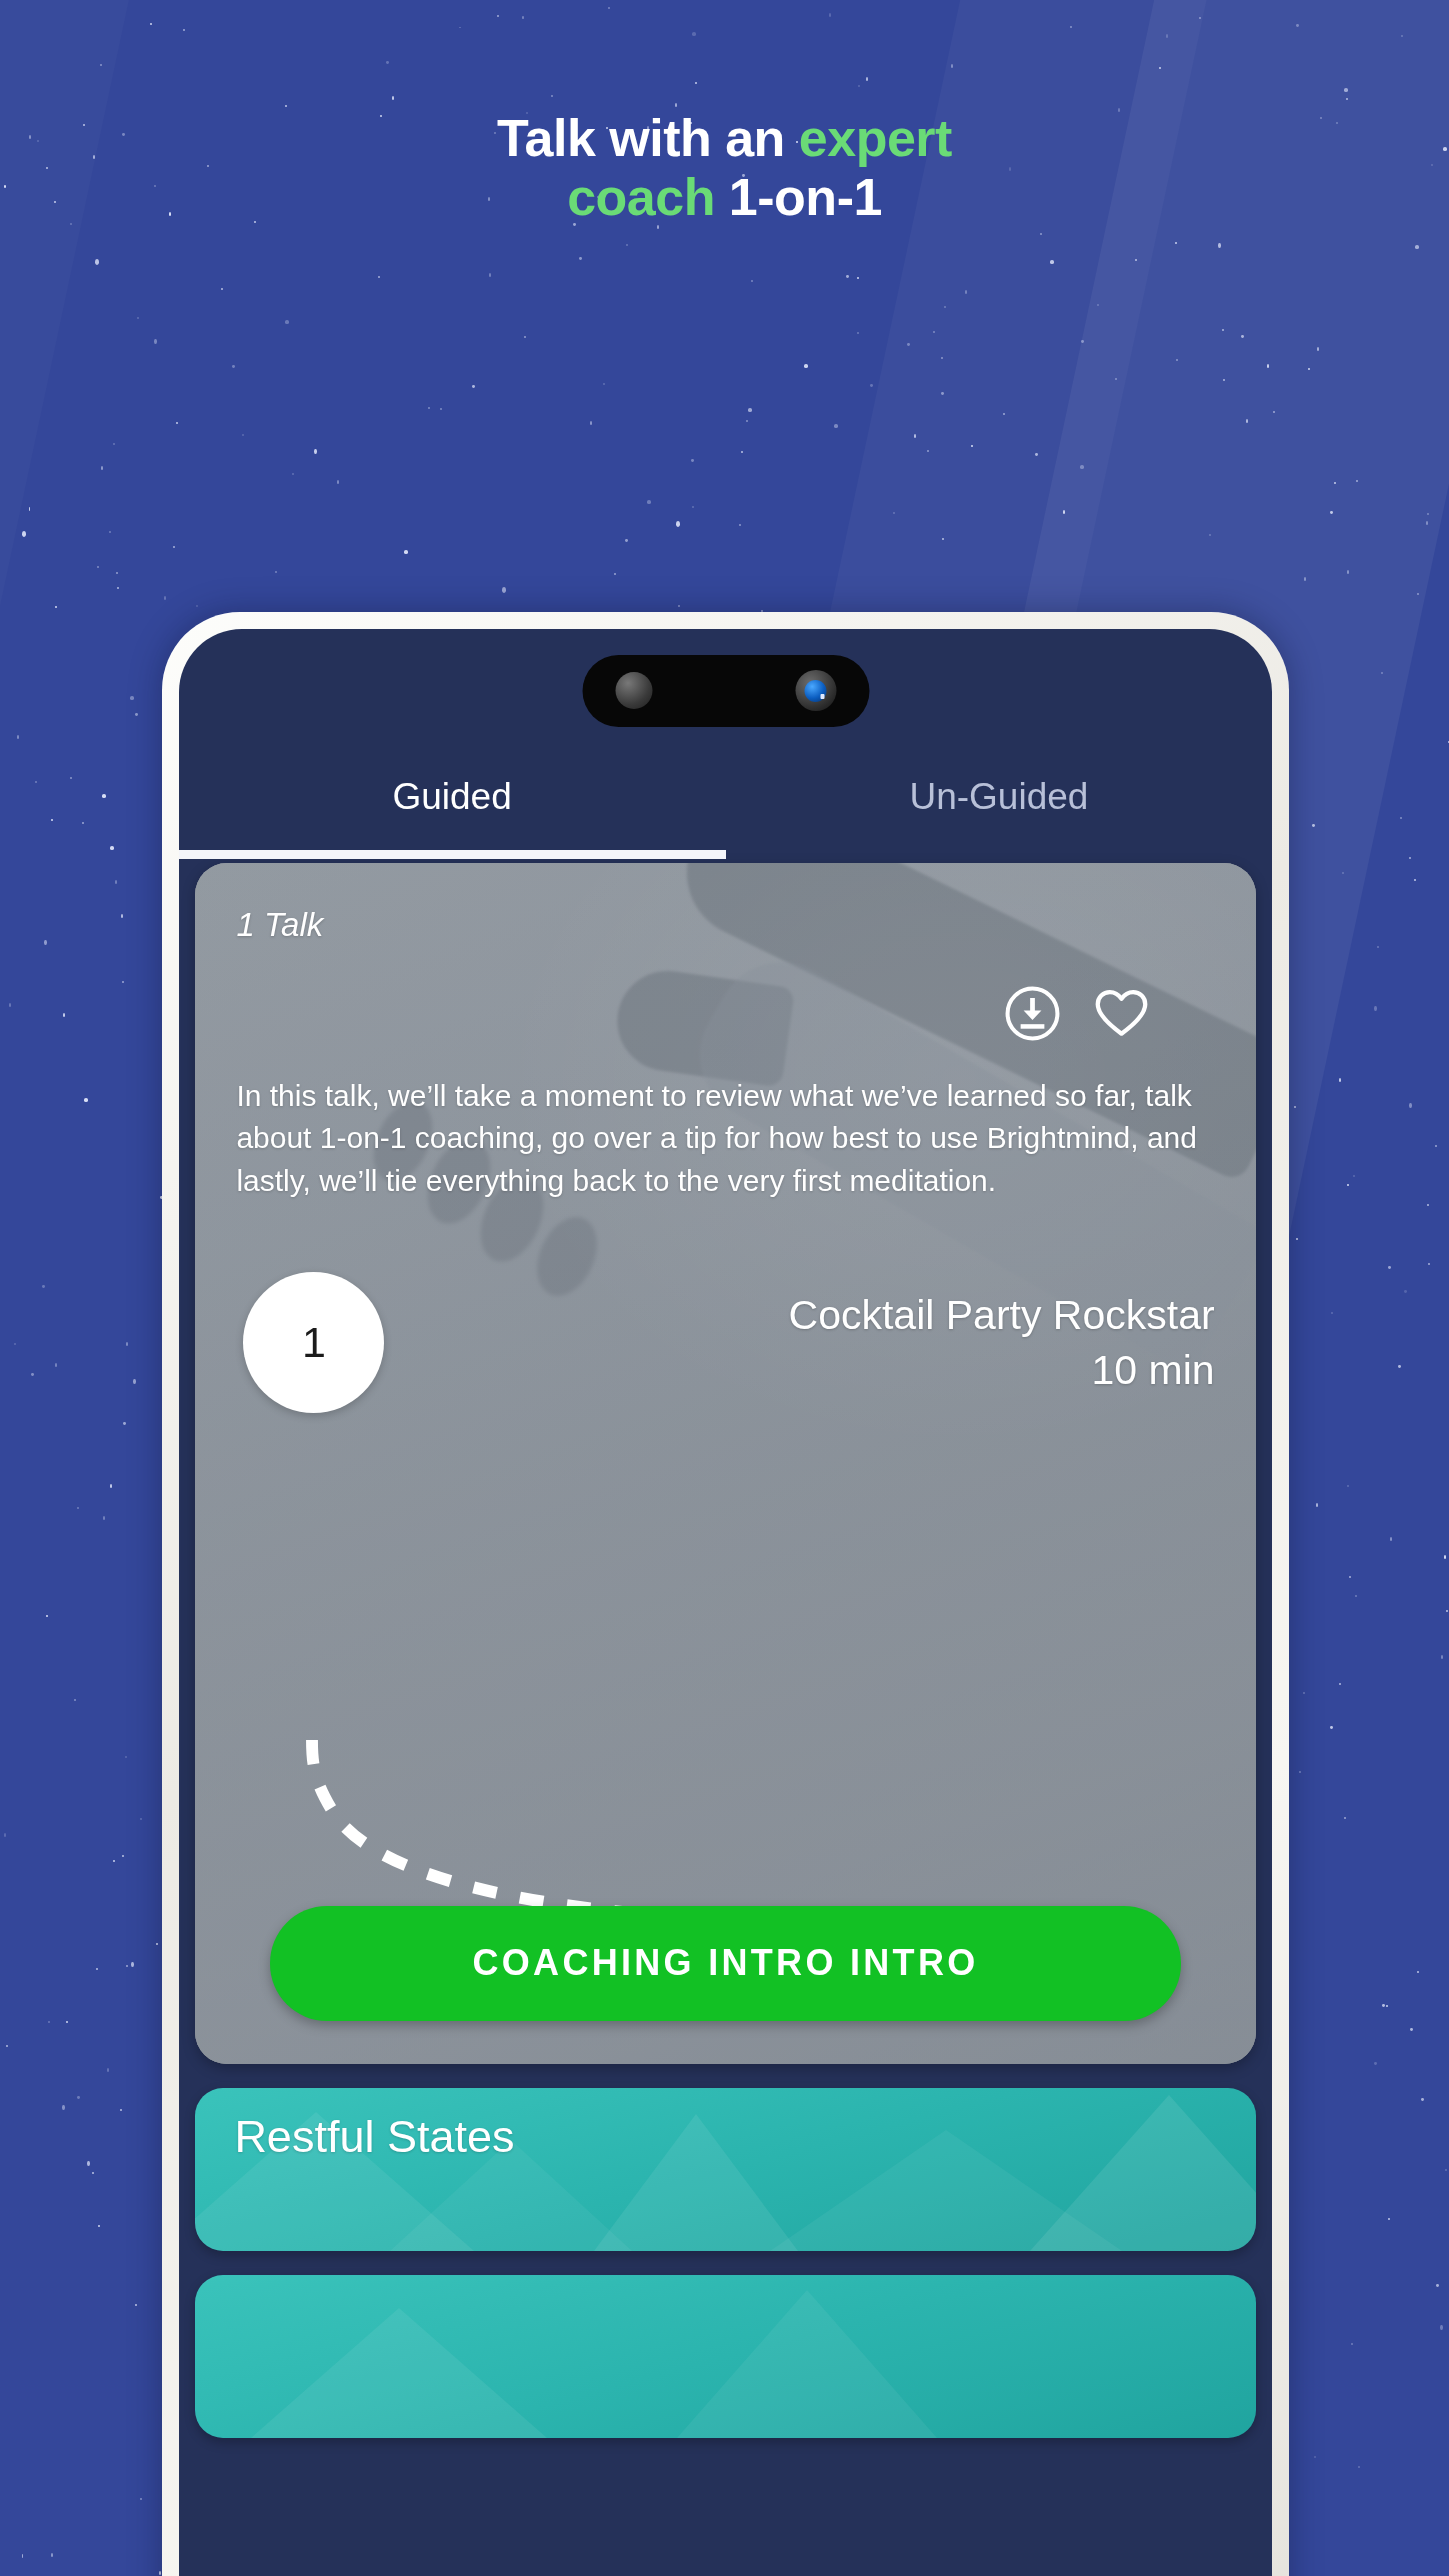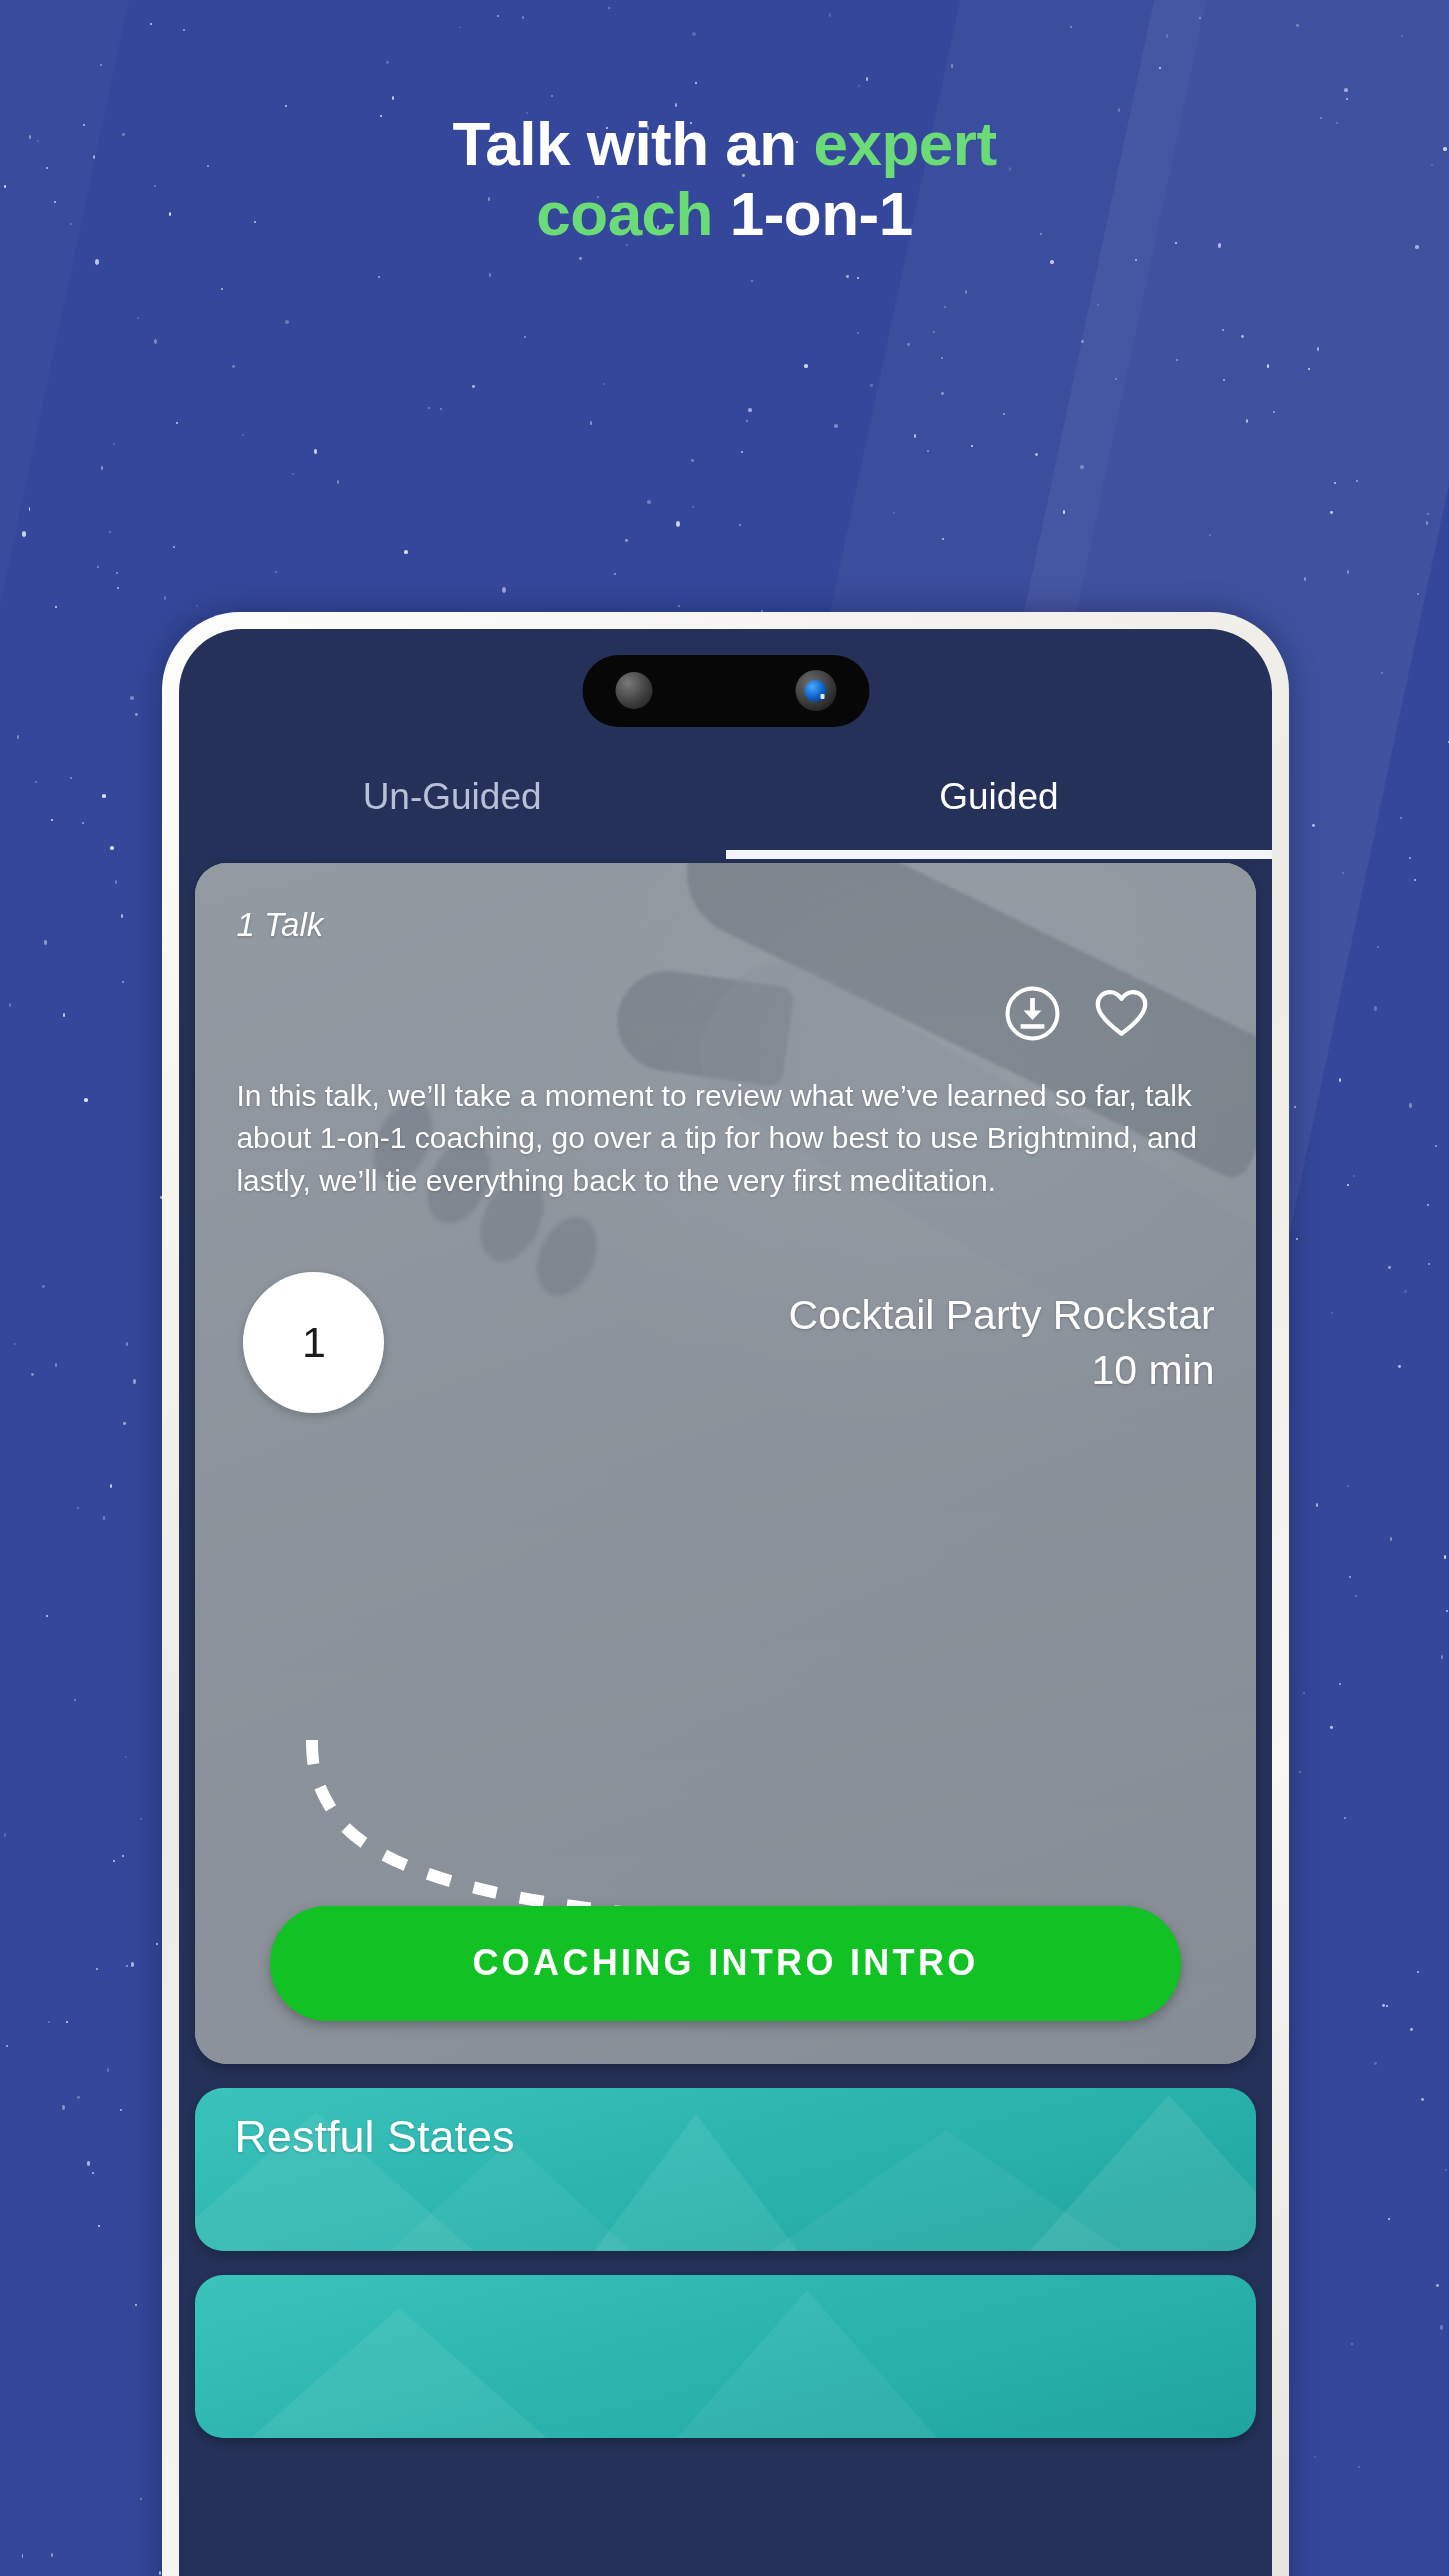--- a/index.html
+++ b/index.html
@@ -56,21 +56,21 @@
     border-radius: 50%;
   }
 
   
   #headline {
     position: absolute;
     top: 109px;
     left: 0;
     width: 1449px;
     text-align: center;
-    font-size: 62px;
+    font-size: 52px;
     font-weight: bold;
     line-height: 1.13;
     color: #ffffff;
     letter-spacing: -0.5px;
     z-index: 5;
   }
   #headline .accent { color: #6adb76; }
 
   
   #phone-frame {
@@ -1020,25 +1020,25 @@
   <div id="phone-screen">
 
     <div id="notch">
       <div id="sensor"></div>
       <div id="camera">
         <div id="camera-lens"></div>
       </div>
     </div>
 
     <div id="tabs">
+      <div class="tab active">
+        <span>Guided</span>
+      </div>
       <div class="tab inactive">
         <span>Un-Guided</span>
-      </div>
-      <div class="tab active">
-        <span>Guided</span>
       </div>
     </div>
 
     <div id="content">
 
       <div id="featured-card">
         <div id="card-photo">
           <div class="hand" id="hand-upper"></div>
           <div class="hand" id="finger-point"></div>
           <div class="hand" id="hand-lower"></div>

